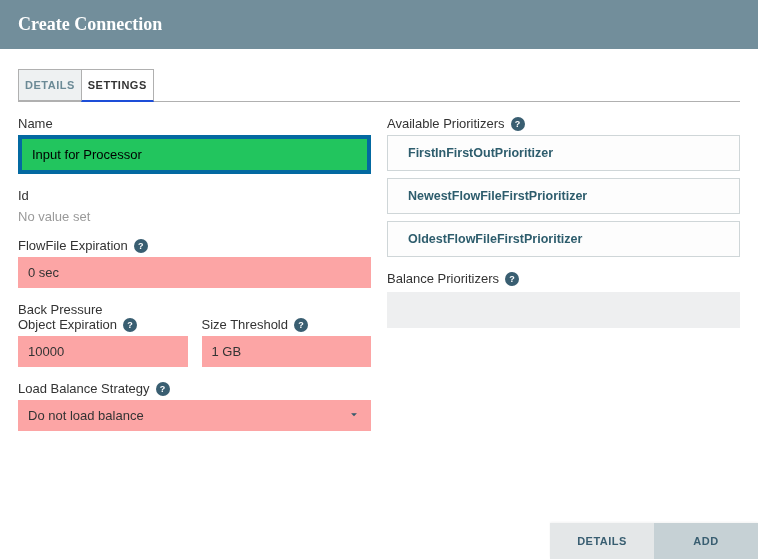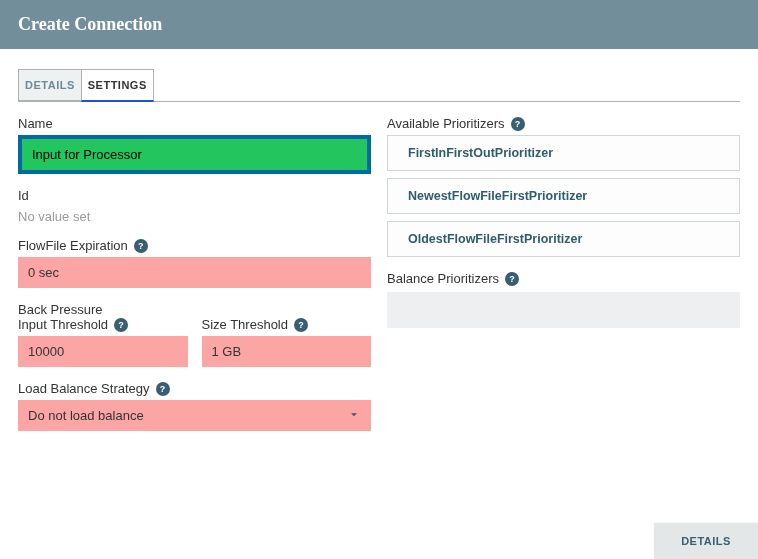--- a/index.html
+++ b/index.html
@@ -189,21 +189,21 @@
           <span class="help-icon">?</span>
         </div>
         <input type="text" class="gray-input" value="0 sec" style="">
       </div>
 
       <div class="field-block">
         <div class="field-label" style="margin-bottom:0">Back Pressure</div>
         <div class="row2">
           <div class="sub">
             <div class="field-label">
-              <span>Input Threshold</span>
+              <span>Object Expiration</span>
               <span class="help-icon">?</span>
             </div>
             <input type="text" class="gray-input" value="10000" style="">
           </div>
           <div class="sub">
             <div class="field-label">
               <span>Size Threshold</span>
               <span class="help-icon">?</span>
             </div>
             <input type="text" class="gray-input" value="1 GB" style="">
@@ -250,13 +250,14 @@
         <div class="drop-zone"></div>
       </div>
 
     </div>
 
   </div>
 </div>
 
 <div class="footer">
   <button class="btn btn-cancel">DETAILS</button>
+  <button class="btn btn-add">ADD</button>
 </div>
 
 </body></html>

